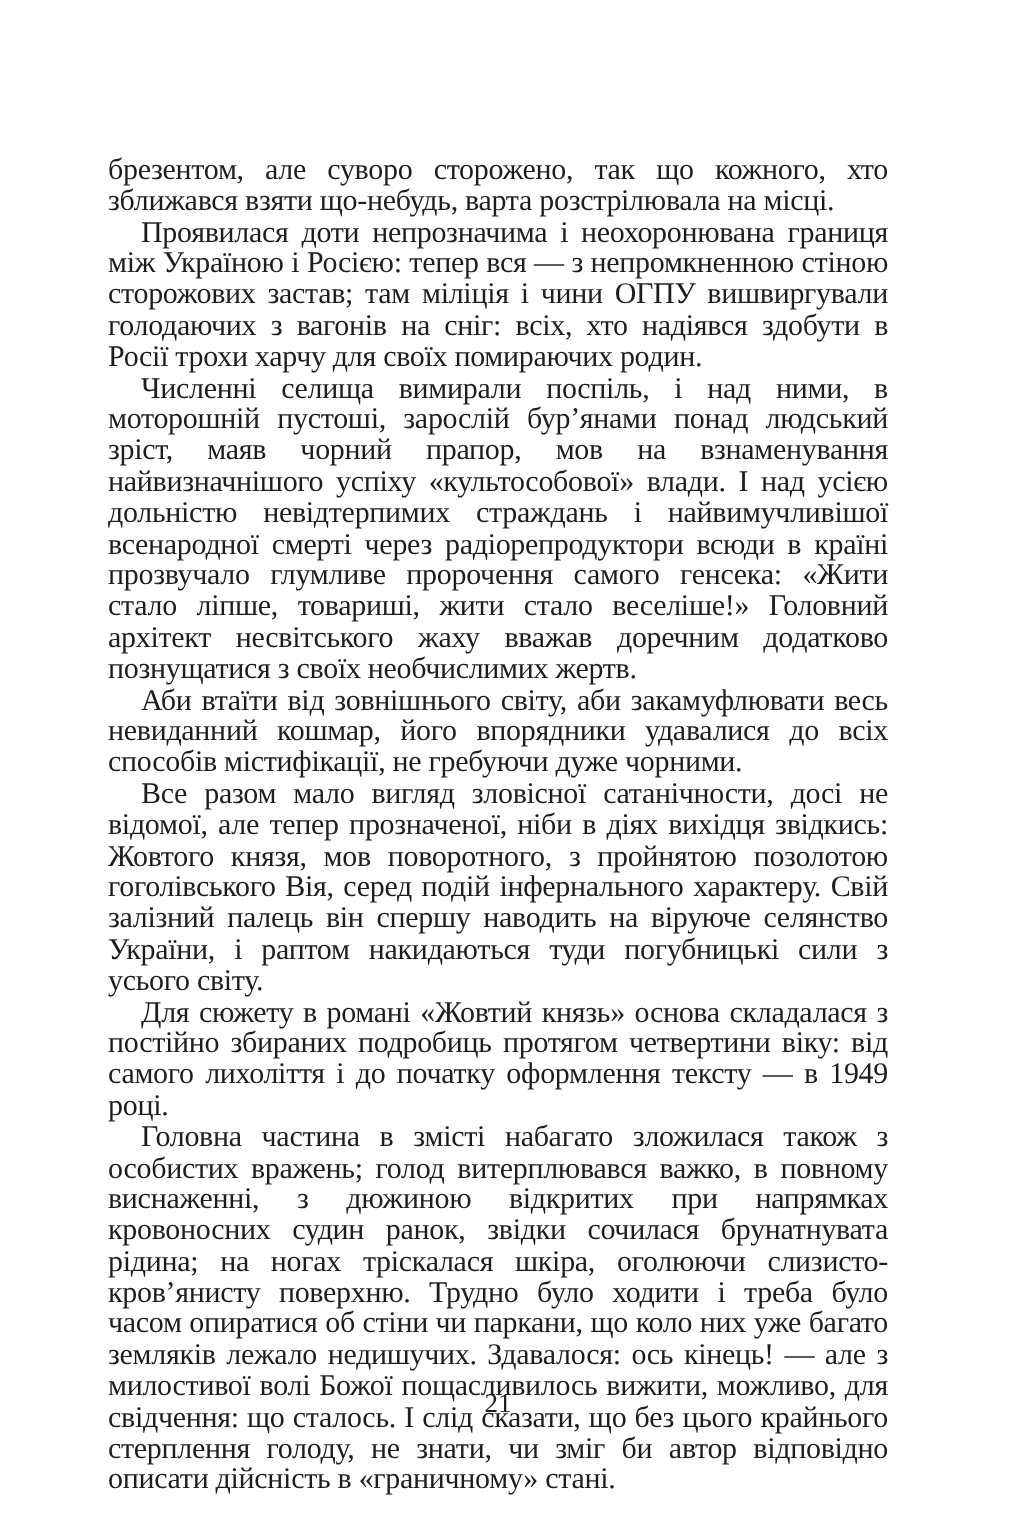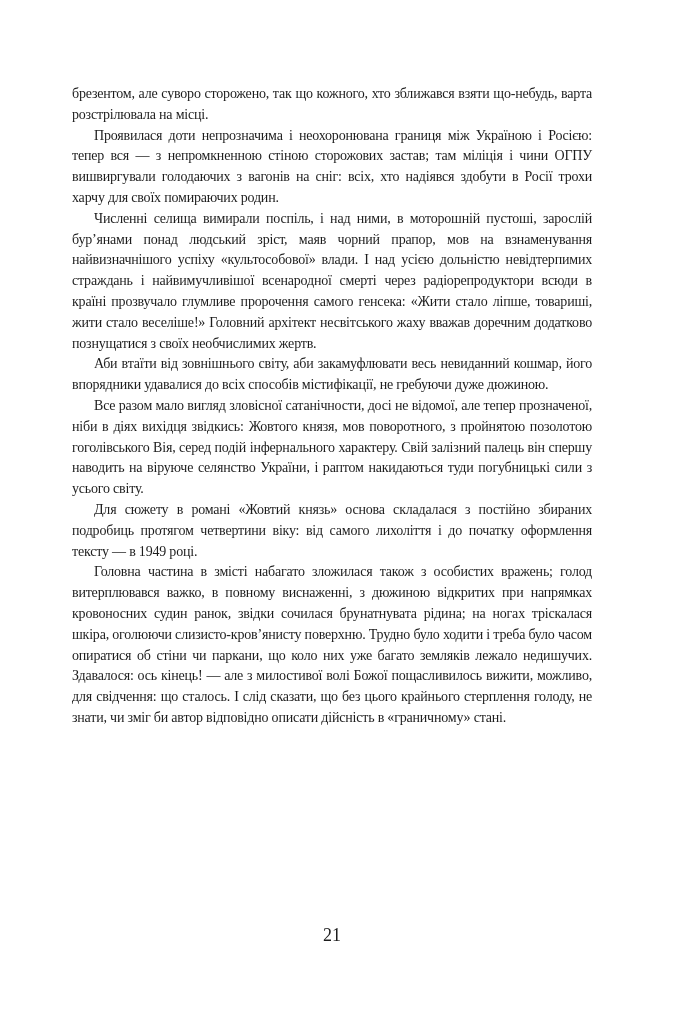--- a/index.html
+++ b/index.html
@@ -13,23 +13,23 @@
     height: 1024px;
     margin: 0 auto;
     background: #ffffff;
     font-family: "Liberation Serif", "DejaVu Serif", serif;
     color: #1d1d1d;
     overflow: hidden;
   }
   .textblock {
     position: absolute;
     left: 72px;
-    top: 84px;
+    top: 103px;
     width: 520px;
-    font-size: 14px;
+    font-size: 20px;
     line-height: 20.8px;
     letter-spacing: -0.2px;
     text-align: justify;
     hyphens: auto;
     -webkit-hyphens: auto;
   }
   .textblock p {
     margin: 0;
     padding: 0;
     text-indent: 22px;
@@ -49,19 +49,19 @@
   }
 </style>
 </head>
 <body>
 
 <div class="page" style="background: rgb(255, 255, 255); color: rgb(29, 29, 29);">
   <div class="textblock">
       <p class="no-indent">брезентом, але суворо сторожено, так що кожного, хто зближався взяти що-небудь, варта розстрілювала на місці.</p>
       <p>Проявилася доти непрозначима і неохоронювана границя між Україною і Росією: тепер вся — з непромкненною стіною сторожових застав; там міліція і чини ОГПУ вишвиргували голодаючих з вагонів на сніг: всіх, хто надіявся здобути в Росії трохи харчу для своїх помираючих родин.</p>
       <p>Численні селища вимирали поспіль, і над ними, в моторошній пустоші, зарослій бур’янами понад людський зріст, маяв чорний прапор, мов на взнаменування найвизначнішого успіху «культособової» влади. І над усією дольністю невідтерпимих страждань і найвимучливішої всенародної смерті через радіорепродуктори всюди в країні прозвучало глумливе пророчення самого генсека: «Жити стало ліпше, товариші, жити стало веселіше!» Головний архітект несвітського жаху вважав доречним додатково познущатися з своїх необчислимих жертв.</p>
-      <p>Аби втаїти від зовнішнього світу, аби закамуфлювати весь невиданний кошмар, його впорядники удавалися до всіх способів містифікації, не гребуючи дуже дюжиною.</p>
+      <p>Аби втаїти від зовнішнього світу, аби закамуфлювати весь невиданний кошмар, його впорядники удавалися до всіх способів містифікації, не гребуючи дуже чорними.</p>
       <p>Все разом мало вигляд зловісної сатанічности, досі не відомої, але тепер прозначеної, ніби в діях вихідця звідкись: Жовтого князя, мов поворотного, з пройнятою позолотою гоголівського Вія, серед подій інфернального характеру. Свій залізний палець він спершу наводить на віруюче селянство України, і раптом накидаються туди погубницькі сили з усього світу.</p>
       <p>Для сюжету в романі «Жовтий князь» основа складалася з постійно збираних подробиць протягом четвертини віку: від самого лихоліття і до початку оформлення тексту — в 1949 році.</p>
       <p>Головна частина в змісті набагато зложилася також з особистих вражень; голод витерплювався важко, в повному виснаженні, з дюжиною відкритих при напрямках кровоносних судин ранок, звідки сочилася брунатнувата рідина; на ногах тріскалася шкіра, оголюючи слизисто-кров’янисту поверхню. Трудно було ходити і треба було часом опиратися об стіни чи паркани, що коло них уже багато земляків лежало недишучих. Здавалося: ось кінець! — але з милостивої волі Божої пощасливилось вижити, можливо, для свідчення: що сталось. І слід сказати, що без цього крайнього стерплення голоду, не знати, чи зміг би автор відповідно описати дійсність в «граничному» стані.</p>
     </div>
   <div class="folio">21</div>
 </div>
 
 </body></html>

